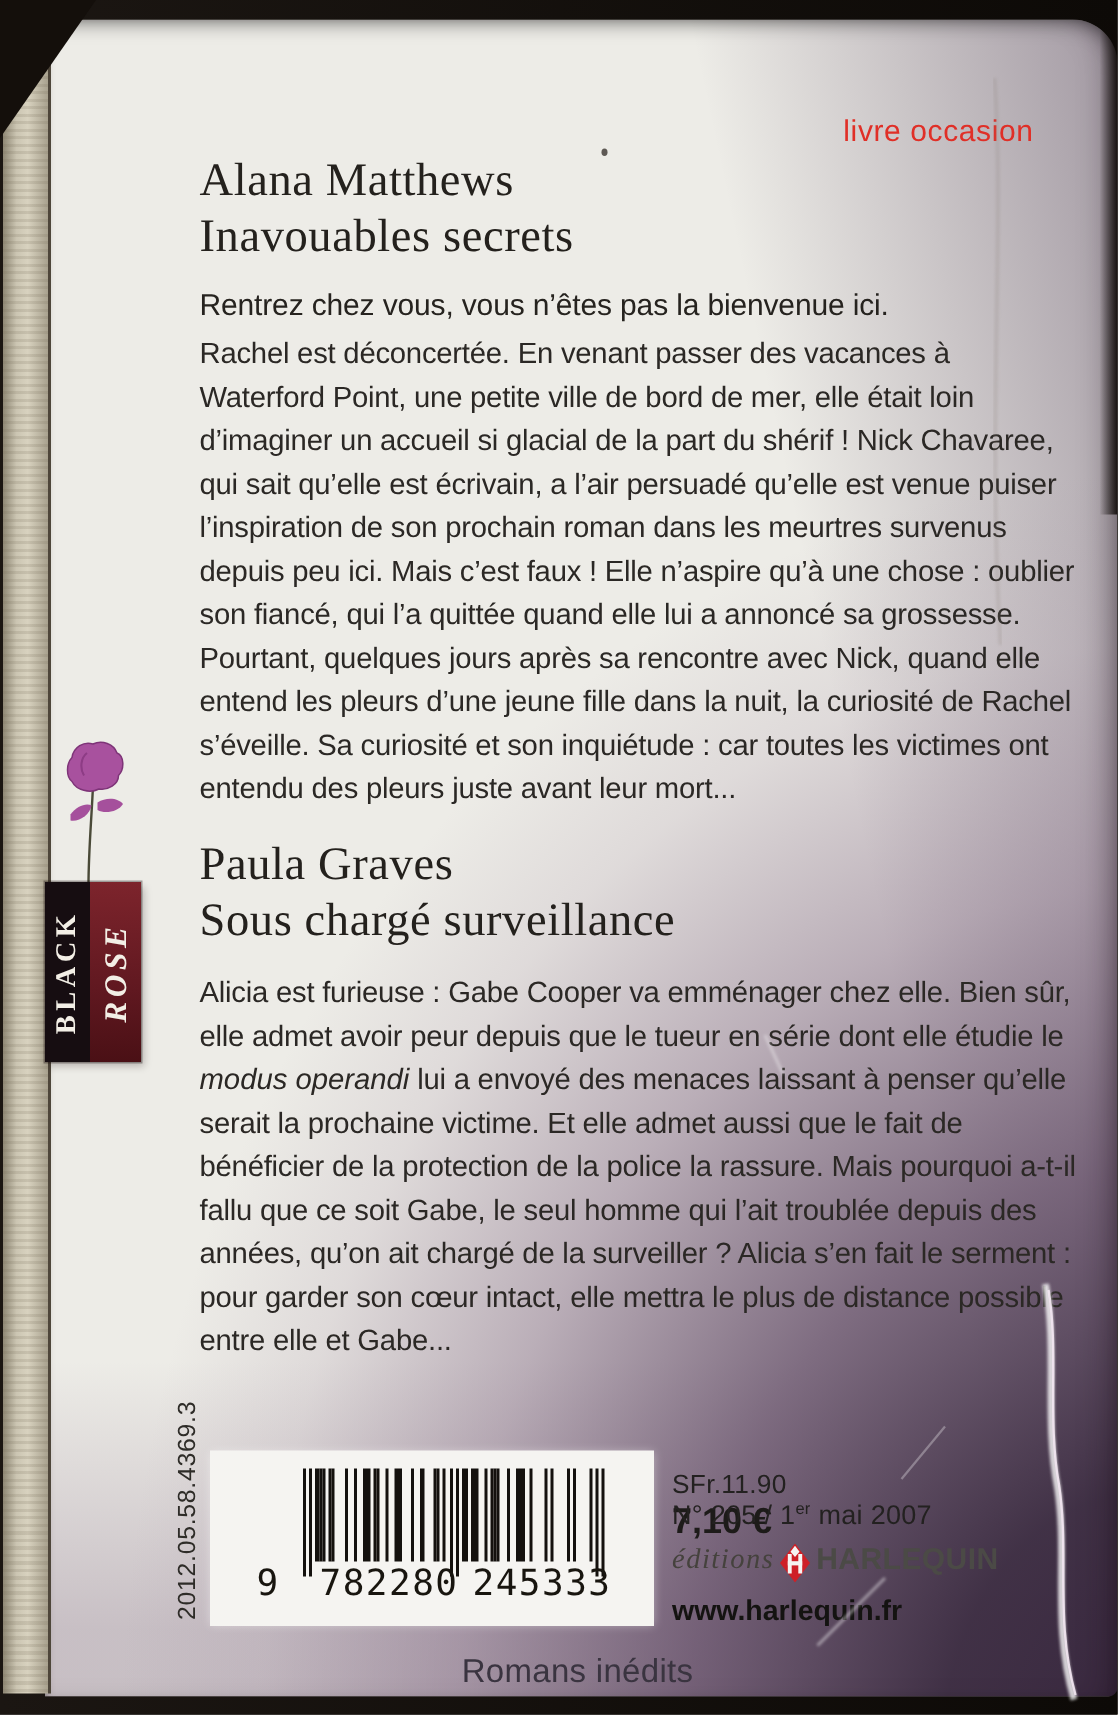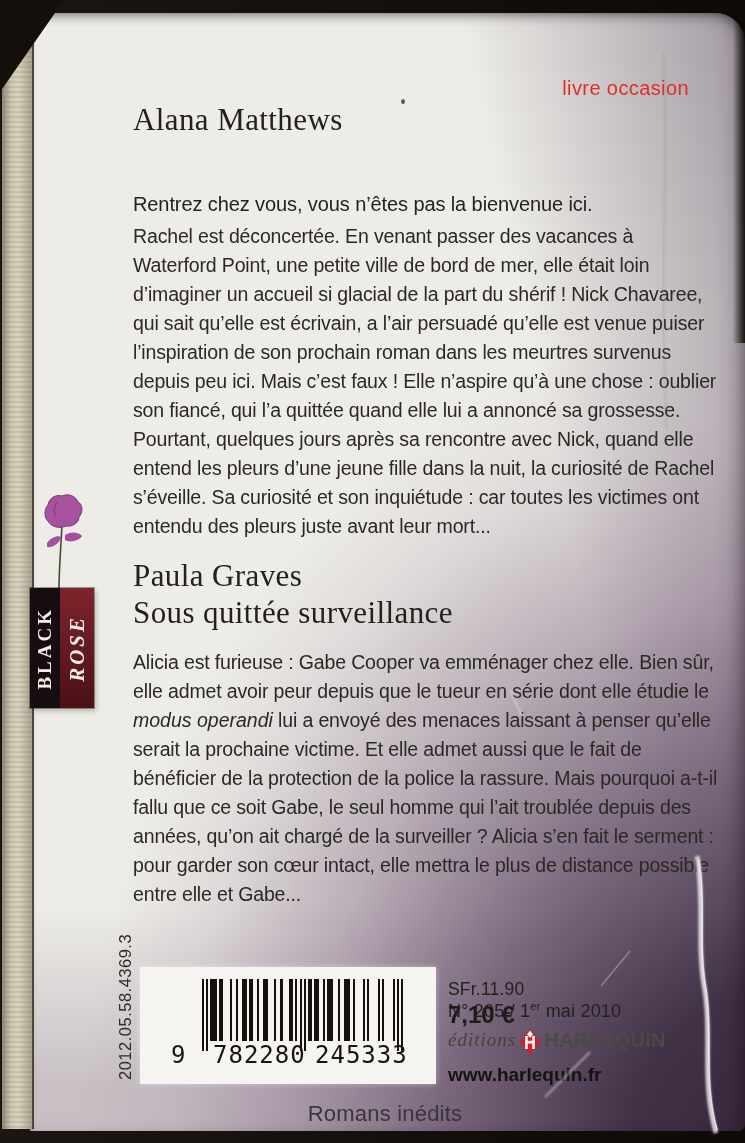--- a/index.html
+++ b/index.html
@@ -97,27 +97,28 @@
 <div class="photo">
 
   <div class="cover"></div>
   <div class="page-strip"></div>
 
   <div class="stamp">livre occasion</div>
   <div class="speck"></div>
 
   <div class="bk-head" id="b1-head">
     <div>Alana Matthews</div>
+    <div>Inavouables secrets</div>
   </div>
   <div class="hook">Rentrez chez vous, vous n’êtes pas la bienvenue ici.</div>
   <div class="blurb" id="blurb1">Rachel est déconcertée. En venant passer des vacances à Waterford Point, une petite ville de bord de mer, elle était loin d’imaginer un accueil si glacial de la part du shérif ! Nick Chavaree, qui sait qu’elle est écrivain, a l’air persuadé qu’elle est venue puiser l’inspiration de son prochain roman dans les meurtres survenus depuis peu ici. Mais c’est faux ! Elle n’aspire qu’à une chose : oublier son fiancé, qui l’a quittée quand elle lui a annoncé sa grossesse. Pourtant, quelques jours après sa rencontre avec Nick, quand elle entend les pleurs d’une jeune fille dans la nuit, la curiosité de Rachel s’éveille. Sa curiosité et son inquiétude : car toutes les victimes ont entendu des pleurs juste avant leur mort...</div>
 
   <div class="bk-head" id="b2-head">
     <div>Paula Graves</div>
-    <div>Sous quittée surveillance</div>
+    <div>Sous chargé surveillance</div>
   </div>
   <div class="blurb" id="blurb2"><span>Alicia est furieuse : Gabe Cooper va emménager chez elle. Bien sûr, elle admet avoir peur depuis que le tueur en série dont elle étudie le </span><i>modus operandi</i><span> lui a envoyé des menaces laissant à penser qu’elle serait la prochaine victime. Et elle admet aussi que le fait de bénéficier de la protection de la police la rassure. Mais pourquoi a-t-il fallu que ce soit Gabe, le seul homme qui l’ait troublée depuis des années, qu’on ait chargé de la surveiller ? Alicia s’en fait le serment : pour garder son cœur intact, elle mettra le plus de distance possible entre elle et Gabe...</span></div>
 
   <svg class="rose-svg" width="58" height="104" viewBox="0 0 58 104">
     <path d="M28 36 C27 58 25 80 25 102" stroke="#4a4a38" stroke-width="1.6" fill="none"></path>
     <path d="M13 55 C17 49 24 47 27 49 C26 55 19 60 13 59 Z" fill="#a5509c"></path>
     <path d="M31 47 C37 43 45 44 48 48 C45 53 36 55 31 52 Z" fill="#a5509c"></path>
     <path d="M28 8 C34 5 42 8 44 14 C49 16 49 25 45 29 C45 35 38 39 32 38 C26 41 17 39 14 33 C10 30 10 21 14 17 C15 10 22 6 28 8 Z" fill="#a8519e" stroke="#7e3478" stroke-width="1"></path>
     <path d="M24 14 C20 17 19 24 22 29" stroke="#8d3c85" stroke-width="1.4" fill="none"></path>
   </svg>
@@ -125,21 +126,21 @@
     <div class="imprint-half imprint-black">
       <span>BLACK</span>
     </div>
     <div class="imprint-half imprint-maroon">
       <span>ROSE</span>
     </div>
   </div>
 
   <div class="price-eur">7,10 €</div>
   <div class="price-chf">SFr.11.90</div>
-  <div class="issue"><span>N° 205 / 1</span><sup>er</sup><span> mai 2010</span></div>
+  <div class="issue"><span>N° 205 / 1</span><sup>er</sup><span> mai 2007</span></div>
 
   <div class="bc-panel"></div>
   <div id="bars">
       <div style="position: absolute; top: 0px; background: rgb(20, 17, 14); left: 0px; width: 2.12px; height: 72px;"></div>
       <div style="position: absolute; top: 0px; background: rgb(20, 17, 14); left: 4.24px; width: 2.12px; height: 72px;"></div>
       <div style="position: absolute; top: 0px; background: rgb(20, 17, 14); left: 8.48px; width: 2.12px; height: 62px;"></div>
       <div style="position: absolute; top: 0px; background: rgb(20, 17, 14); left: 10.6px; width: 2.12px; height: 62px;"></div>
       <div style="position: absolute; top: 0px; background: rgb(20, 17, 14); left: 12.72px; width: 2.12px; height: 62px;"></div>
       <div style="position: absolute; top: 0px; background: rgb(20, 17, 14); left: 16.96px; width: 2.12px; height: 62px;"></div>
       <div style="position: absolute; top: 0px; background: rgb(20, 17, 14); left: 19.08px; width: 2.12px; height: 62px;"></div>

